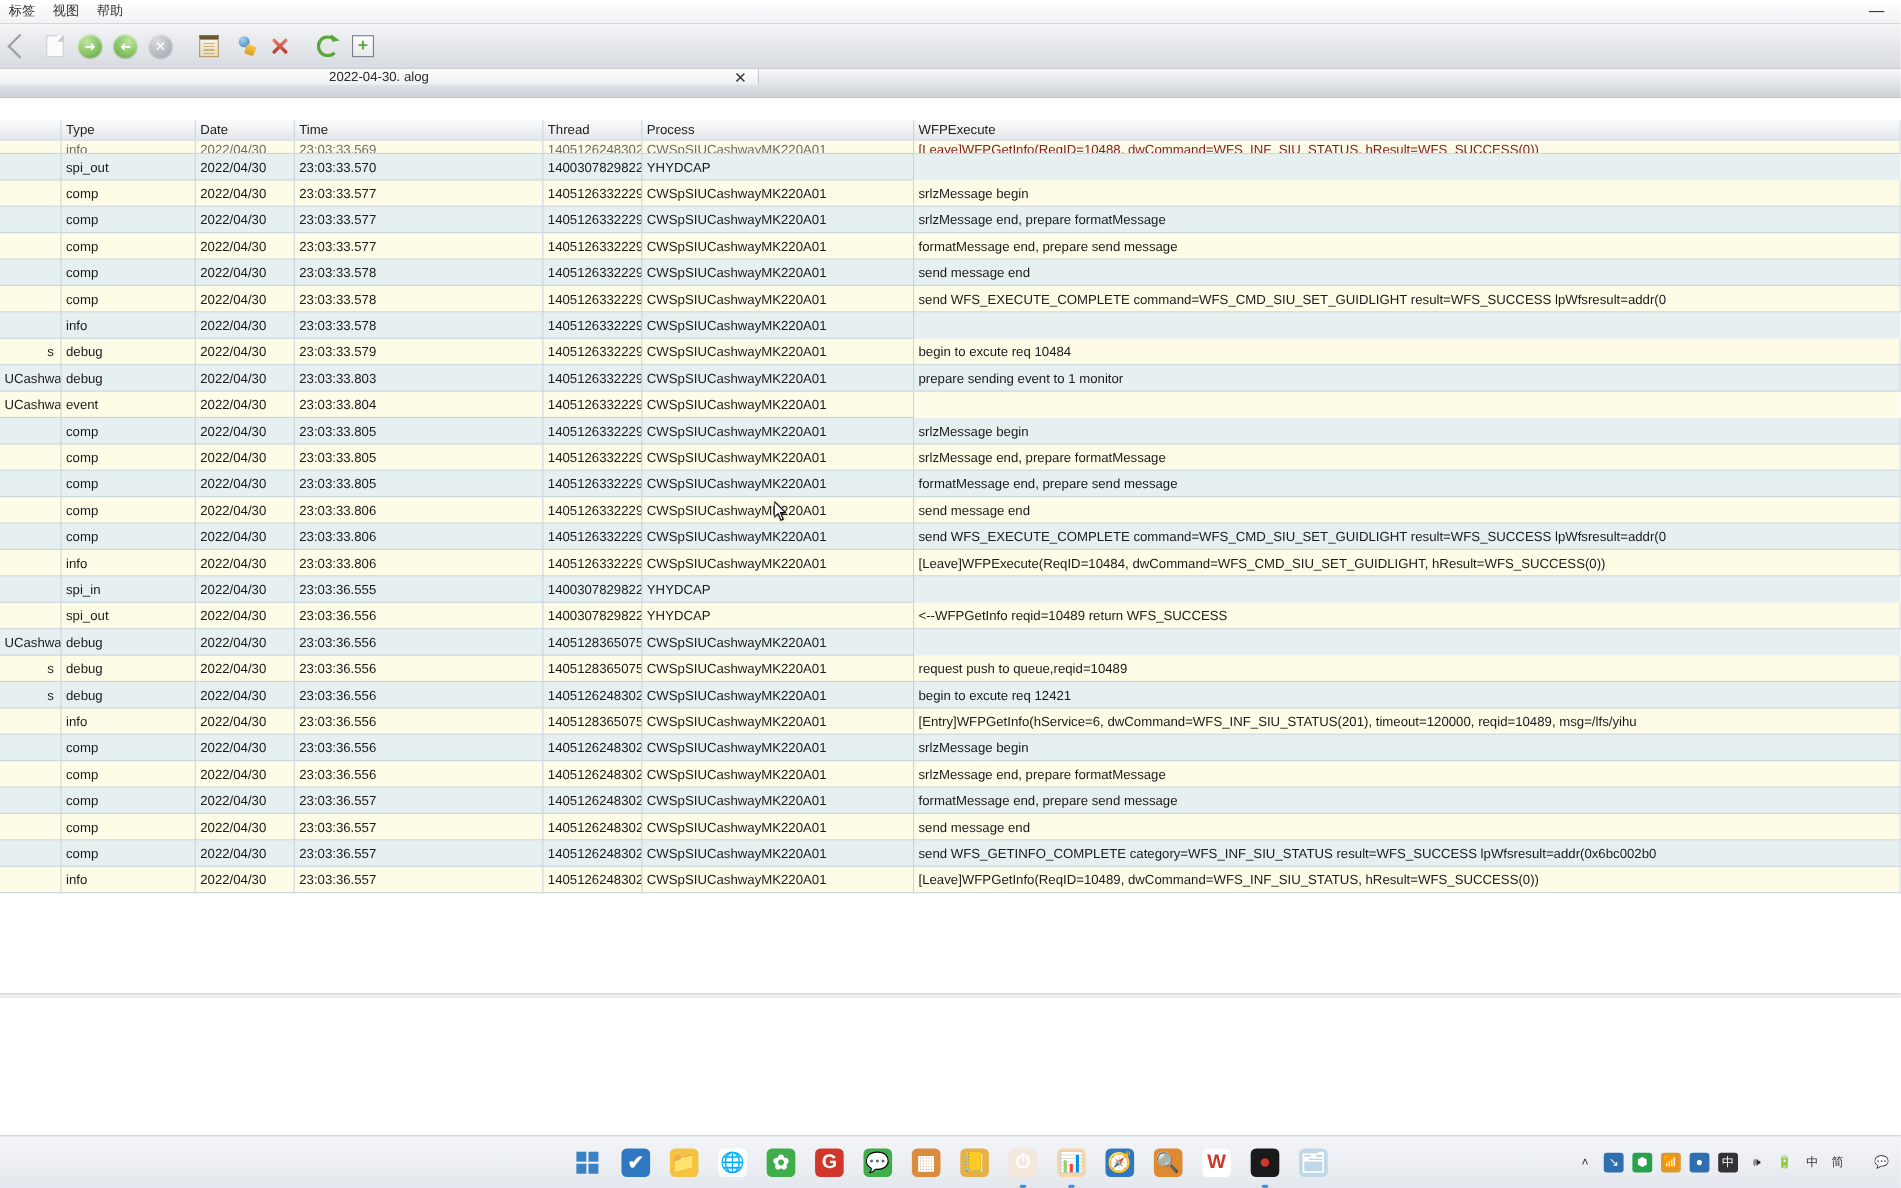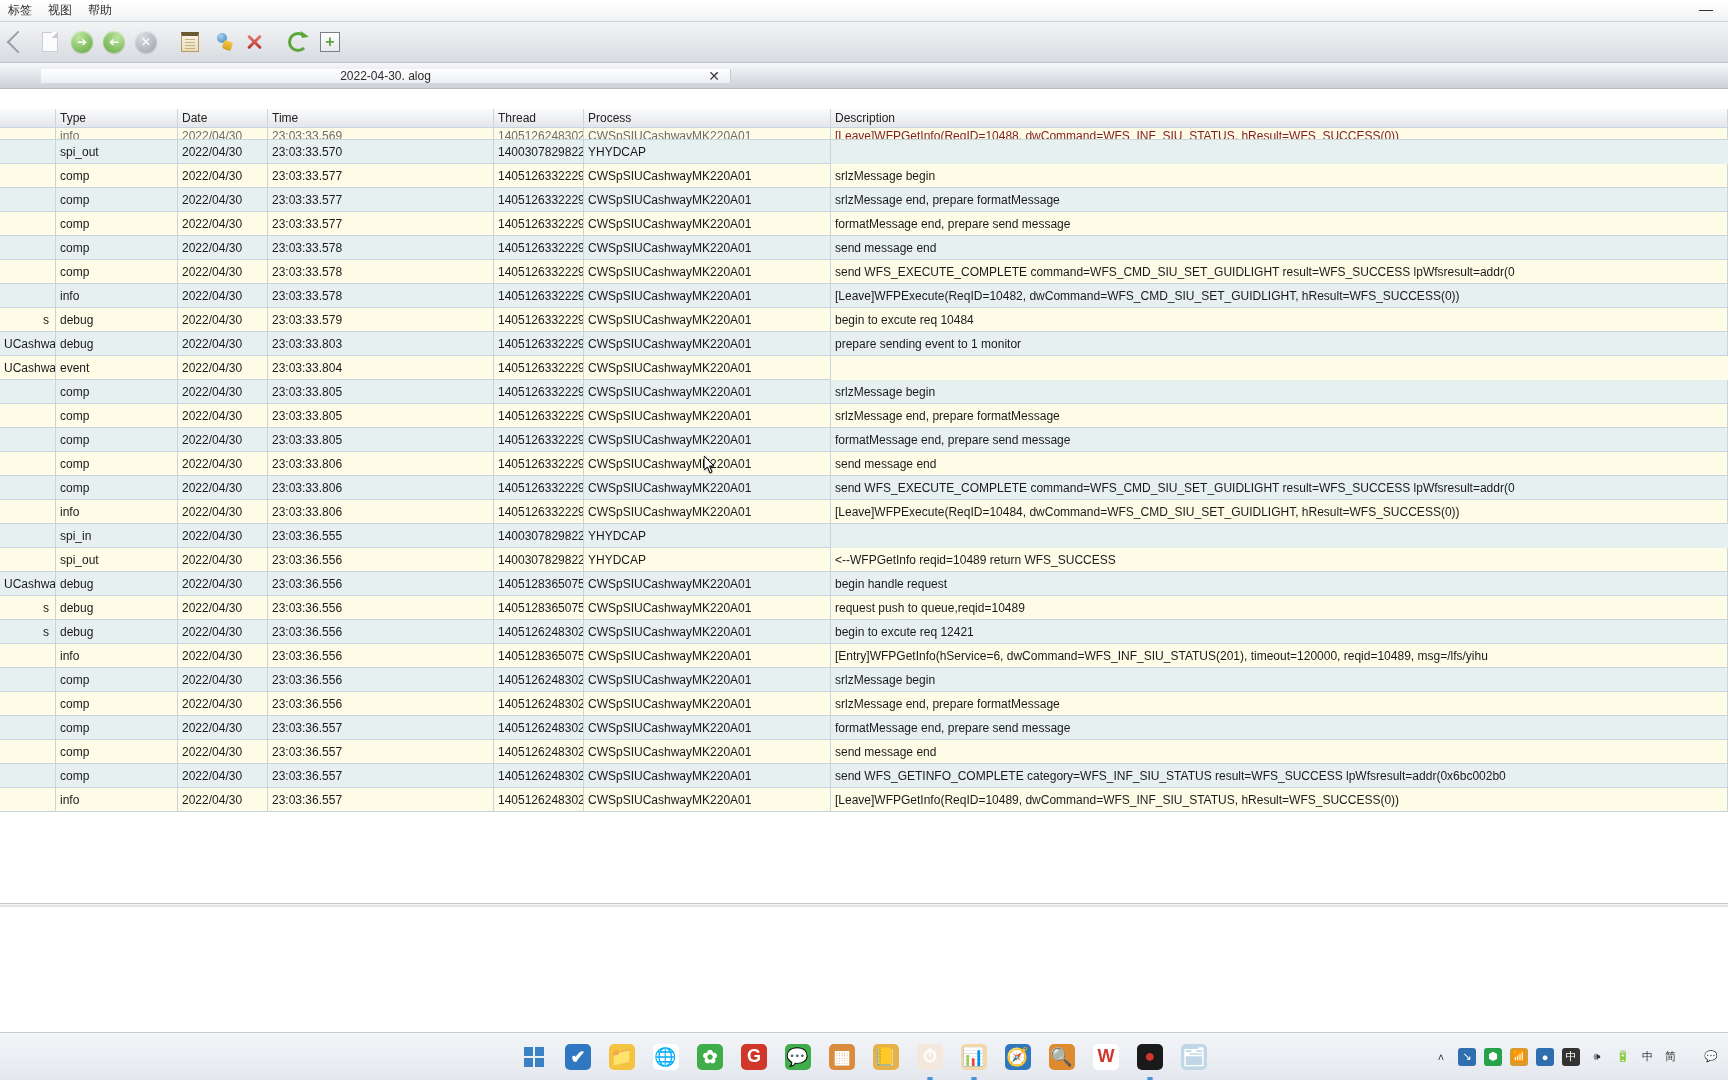--- a/index.html
+++ b/index.html
@@ -37,21 +37,21 @@
 .ico-cross  { width:18px; height:18px; position:relative; }
 .ico-cross::before,.ico-cross::after{content:''; position:absolute; left:8px; top:0; width:3px; height:18px; background: linear-gradient(#e77a6f,#b8372b); border-radius:2px;}
 .ico-cross::before{ transform:rotate(45deg);} .ico-cross::after{ transform:rotate(-45deg);}
 .ico-reload { width:20px; height:20px; border:3px solid #5aa63a; border-right-color:transparent; border-radius:50%; position:relative; }
 .ico-reload::after{content:''; position:absolute; right:-2px; top:-2px; border:5px solid transparent; border-top-color:#5aa63a; transform:rotate(35deg);}
 .ico-plus   { width:20px; height:20px; border:1px solid #7b8088; display:flex; align-items:center; justify-content:center; color:#5aa63a; font-weight:bold; font-size:16px; background:linear-gradient(#fff,#e6e9ed);}
 .ico-doc    { width:16px; height:20px; background:#fbfbfb; border:1px solid #c9ccd1; position:relative; }
 .ico-doc::after{content:''; position:absolute; right:-1px; top:-1px; width:6px; height:6px; background:linear-gradient(135deg,#fff 49%,#c9ccd1 50%);}
 .ico-back   { width:16px; height:16px; border-left:2px solid #9aa0a8; border-bottom:2px solid #9aa0a8; transform:rotate(45deg);}
 
-.tab-strip { height: 26px; background: linear-gradient(var(--tab-grad-top),var(--tab-grad-bot)); border-bottom:1px solid #b5bbc2; display:flex; align-items:center;padding-left:41px; }
+.tab-strip { height: 26px; background: linear-gradient(var(--tab-grad-top),var(--tab-grad-bot)); border-bottom:1px solid #b5bbc2; display:flex; align-items:flex-start; }
 .tab { display:flex; align-items:center; padding:0 16px; font-size:12px; color:#2b2b2b; background:linear-gradient(#fff,#eceff3); border-right:1px solid #c3c8ce; gap:8px; min-width:690px; justify-content:center; font-family: Consolas, monospace; position:relative;}
 .tab .close { margin-left:auto; color:#3a3a3a; font-size:14px; cursor:pointer; position:absolute; right:10px;}
 
 .grid { height: calc(1080px - 22px - 41px - 26px - 3px - 34px - 160px); overflow:hidden;margin-top:20px; }
 .grid-hd, .row { display:flex; font-size:12px; }
 .grid-hd { background:linear-gradient(var(--header-grad-top),var(--header-grad-bot)); border-bottom:1px solid var(--grid-border); }
 .grid-hd .cell { border-right:1px solid var(--grid-border); padding:2px 4px; color:#222; height:18px; line-height:14px; }
 .row .cell { border-right:1px solid var(--grid-border); border-bottom:1px solid var(--grid-border); padding:4px 4px; height:24px; line-height:16px; white-space:nowrap; overflow:hidden; color:#1a1a1a; }
 .row.alt-a { background: var(--row-alt); }
 .row.alt-b { background: var(--row-alt2); }
@@ -132,21 +132,21 @@
 </div>
 
 <div class="grid">
   <div class="grid-hd">
     <div class="cell c0"></div>
     <div class="cell c1">Type</div>
     <div class="cell c2">Date</div>
     <div class="cell c3">Time</div>
     <div class="cell c4">Thread</div>
     <div class="cell c5">Process</div>
-    <div class="cell c6">Description</div>
+    <div class="cell c6">WFPExecute</div>
   </div>
   <div id="rows">
       <div class="row alt-b">
         <div class="cell c0" style="height: 12px; padding: 0px 4px; color: rgb(107, 107, 107);"></div>
         <div class="cell c1" style="height: 12px; padding: 0px 4px; color: rgb(107, 107, 107);">info</div>
         <div class="cell c2" style="height: 12px; padding: 0px 4px; color: rgb(107, 107, 107);">2022/04/30</div>
         <div class="cell c3" style="height: 12px; padding: 0px 4px; color: rgb(107, 107, 107);">23:03:33.569</div>
         <div class="cell c4" style="height: 12px; padding: 0px 4px; color: rgb(107, 107, 107);">140512624830208</div>
         <div class="cell c5" style="height: 12px; padding: 0px 4px; color: rgb(107, 107, 107);">CWSpSIUCashwayMK220A01</div>
         <div class="cell c6" style="height: 12px; padding: 0px 4px; color: #7f1d1d;">[Leave]WFPGetInfo(ReqID=10488, dwCommand=WFS_INF_SIU_STATUS, hResult=WFS_SUCCESS(0))</div>
@@ -204,21 +204,20 @@
         <div class="cell c5">CWSpSIUCashwayMK220A01</div>
         <div class="cell c6">send WFS_EXECUTE_COMPLETE  command=WFS_CMD_SIU_SET_GUIDLIGHT result=WFS_SUCCESS  lpWfsresult=addr(0</div>
       </div>
       <div class="row alt-a">
         <div class="cell c0"></div>
         <div class="cell c1">info</div>
         <div class="cell c2">2022/04/30</div>
         <div class="cell c3">23:03:33.578</div>
         <div class="cell c4">140512633222912</div>
         <div class="cell c5">CWSpSIUCashwayMK220A01</div>
-        <div class="cell c6">[Leave]WFPExecute(ReqID=10482, dwCommand=WFS_CMD_SIU_SET_GUIDLIGHT, hResult=WFS_SUCCESS(0))</div>
       </div>
       <div class="row alt-b">
         <div class="cell c0">s</div>
         <div class="cell c1">debug</div>
         <div class="cell c2">2022/04/30</div>
         <div class="cell c3">23:03:33.579</div>
         <div class="cell c4">140512633222912</div>
         <div class="cell c5">CWSpSIUCashwayMK220A01</div>
         <div class="cell c6">begin to excute req 10484</div>
       </div>
@@ -310,21 +309,20 @@
         <div class="cell c5">YHYDCAP</div>
         <div class="cell c6">&lt;--WFPGetInfo reqid=10489 return WFS_SUCCESS</div>
       </div>
       <div class="row alt-a">
         <div class="cell c0">UCashwa...</div>
         <div class="cell c1">debug</div>
         <div class="cell c2">2022/04/30</div>
         <div class="cell c3">23:03:36.556</div>
         <div class="cell c4">140512836507520</div>
         <div class="cell c5">CWSpSIUCashwayMK220A01</div>
-        <div class="cell c6">begin handle request</div>
       </div>
       <div class="row alt-b">
         <div class="cell c0">s</div>
         <div class="cell c1">debug</div>
         <div class="cell c2">2022/04/30</div>
         <div class="cell c3">23:03:36.556</div>
         <div class="cell c4">140512836507520</div>
         <div class="cell c5">CWSpSIUCashwayMK220A01</div>
         <div class="cell c6">request push to queue,reqid=10489</div>
       </div>

